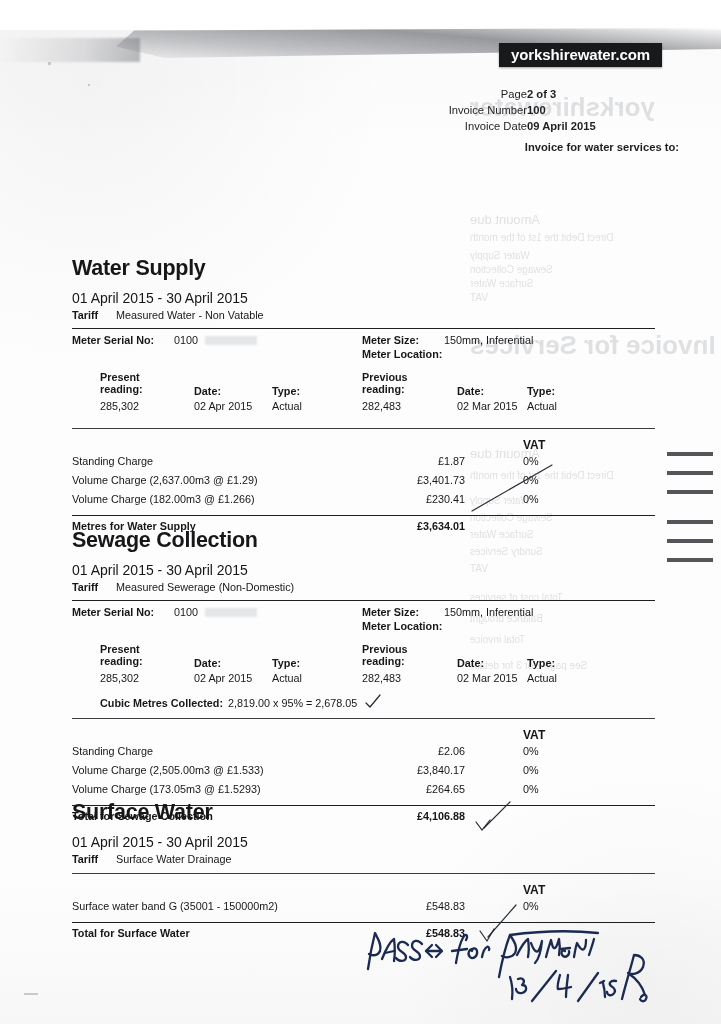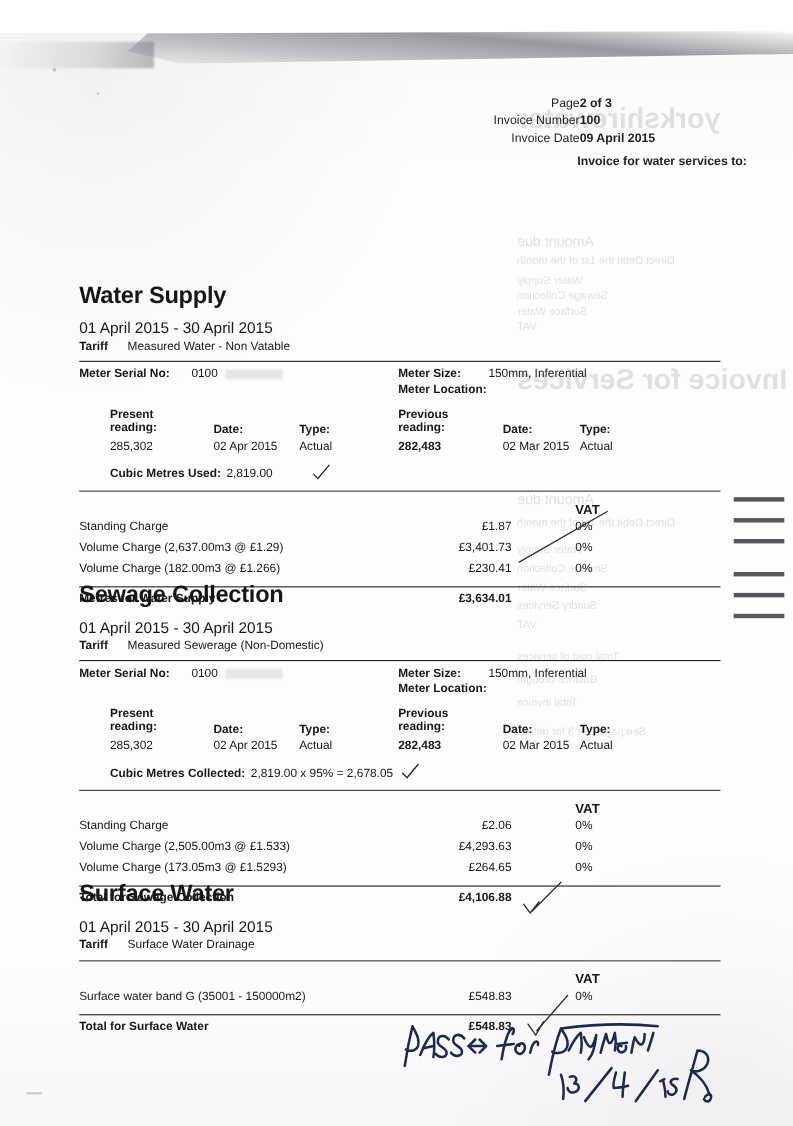--- a/index.html
+++ b/index.html
@@ -208,21 +208,21 @@
   .readings .hdr { font-weight: bold; }
   .readings .p-lbl  { left: 28px;  top: 0;  width: 72px; }
   .readings .p-date { left: 122px; top: 14px; }
   .readings .p-type { left: 200px; top: 14px; }
   .readings .p-val  { left: 28px;  top: 29px; }
   .readings .p-dval { left: 122px; top: 29px; }
   .readings .p-tval { left: 200px; top: 29px; }
   .readings .q-lbl  { left: 290px; top: 0;  width: 72px; }
   .readings .q-date { left: 385px; top: 14px; }
   .readings .q-type { left: 455px; top: 14px; }
-  .readings .q-val  { left: 290px; top: 29px; font-weight: bold; }
+  .readings .q-val  { left: 290px; top: 29px; }
   .readings .q-dval { left: 385px; top: 29px; }
   .readings .q-tval { left: 455px; top: 29px; }
 
   .cubic {
     position: relative;
     font-size: 10.8px;
     font-weight: bold;
     margin-top: 6px;
     padding-left: 28px;
   }
@@ -314,20 +314,23 @@
       <i class="gap"></i>
       <i></i>
       <i></i>
       <i></i>
   </div>
 
   <div class="speck" style="left:48px; top:62px; width:3px; height:3px;"></div>
   <div class="speck" style="left:88px; top:84px; width:2px; height:2px;"></div>
   <div class="speck" style="left:24px; top:993px; width:14px; height:2px;"></div>
 
+  <div class="logo-box">
+    <div class="logo-text">yorkshirewater.com</div>
+  </div>
 
   <div class="meta">
     <div class="row">
       <span class="lbl">Page</span>
       <span class="val">2 of 3</span>
     </div>
     <div class="row">
       <span class="lbl">Invoice Number</span>
       <span class="val">100</span>
     </div>
@@ -364,28 +367,20 @@
       <span class="c p-dval">02 Apr 2015</span>
       <span class="c p-tval">Actual</span>
       <span class="c hdr q-lbl">Previous<br>reading:</span>
       <span class="c hdr q-date">Date:</span>
       <span class="c hdr q-type">Type:</span>
       <span class="c q-val">282,483</span>
       <span class="c q-dval">02 Mar 2015</span>
       <span class="c q-tval">Actual</span>
     </div>
 
-    <div class="cubic">
-      <span>Cubic Metres Used:</span><span class="cubic-val">2,819.00</span>
-      <span class="tick" style="left:212px; top:-2px;">
-        <svg width="16" height="14" viewBox="0 0 16 14">
-            <path d="M1 8 L5 12 L15 0" stroke="#23272e" stroke-width="1.2" fill="none" stroke-linecap="round"></path>
-          </svg>
-      </span>
-    </div>
 
     <hr class="rule thin" style="margin-top:9px;">
 
     <div class="charges">
       <span class="vat-head">VAT</span>
       <div style="height:21px;"></div>
       <div class="crow">
         <span class="desc">Standing Charge</span>
         <span class="amt">£1.87</span>
         <span class="vat">0%</span>
@@ -461,21 +456,21 @@
     <div class="charges">
       <span class="vat-head">VAT</span>
       <div style="height:21px;"></div>
       <div class="crow">
         <span class="desc">Standing Charge</span>
         <span class="amt">£2.06</span>
         <span class="vat">0%</span>
       </div>
       <div class="crow">
         <span class="desc">Volume Charge (2,505.00m3 @ £1.533)</span>
-        <span class="amt">£4,293.63</span>
+        <span class="amt">£3,840.17</span>
         <span class="vat">0%</span>
       </div>
       <div class="crow">
         <span class="desc">Volume Charge (173.05m3 @ £1.5293)</span>
         <span class="amt">£264.65</span>
         <span class="vat">0%</span>
       </div>
       <hr class="rule" style="margin-top:3px;">
       <div class="total-row" style="margin-top:4px;">
         <span class="desc">Total for Sewage Collection</span>

